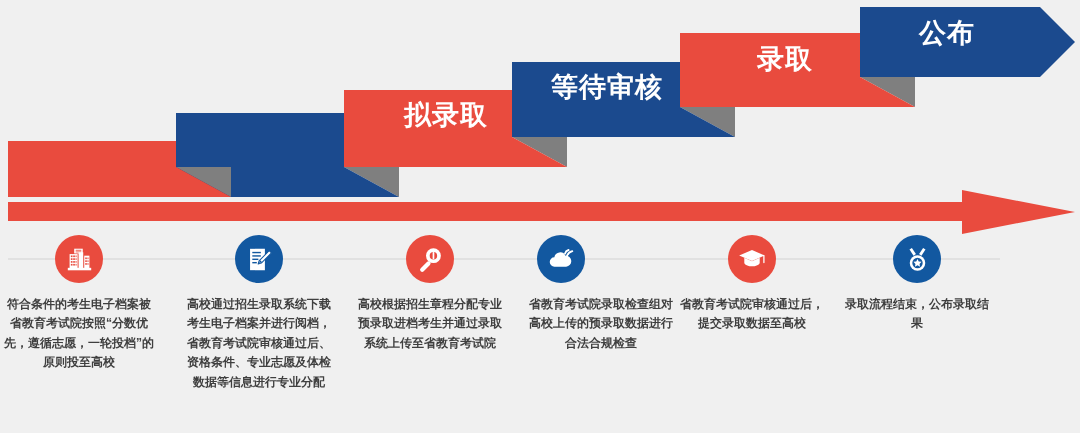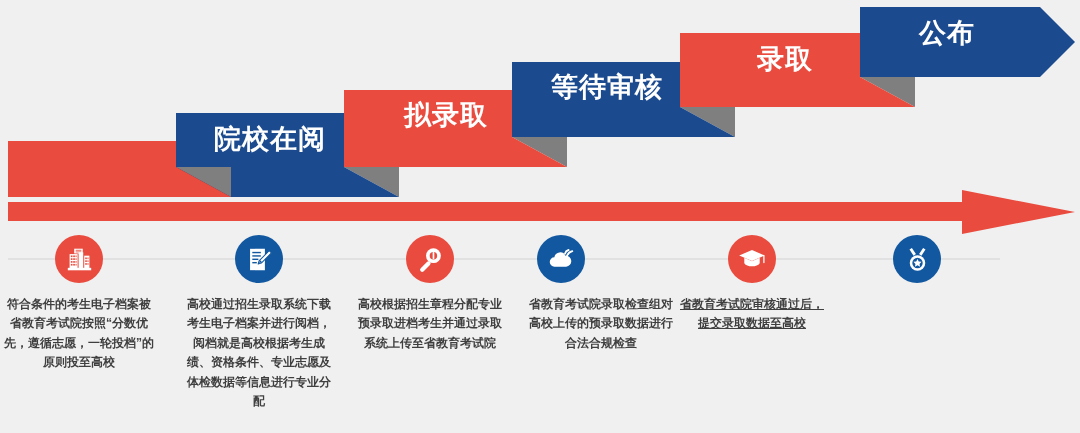--- a/index.html
+++ b/index.html
@@ -69,21 +69,20 @@
 
     <polygon points="176,167 231,167 231,197" fill="#7f7f7f"></polygon>
     <polygon points="8,141 176,141 176,167 231,197 8,197" fill="#e94b3e"></polygon>
 
     <polygon points="8,202 962,202 962,190 1075,212 962,234 962,221 8,221" fill="#e94b3e"></polygon>
 
     <line x1="8" y1="259" x2="1000" y2="259" stroke="#dcdcdc" stroke-width="1.6"></line>
 
   </svg>
 
-  <div class="step-label" style="left:214px;top:126px;">院校在阅</div>
   <div class="step-label" style="left:551px;top:74px;">等待审核</div>
   <div class="step-label" style="left:404px;top:102px;">拟录取</div>
   <div class="step-label" style="left:757px;top:46px;">录取</div>
   <div class="step-label" style="left:919px;top:20px;">公布</div>
 
   <div class="icon-circle" style="left:55px;top:235px;background:#e94b3e;">
     <svg width="27" height="27" viewBox="0 0 24 24">
       <rect x="7.3" y="2.4" width="7.6" height="4.2" fill="#fff"></rect>
       <rect x="8.6" y="3.4" width="5" height="0.75" fill="#e94b3e"></rect>
       <rect x="8.6" y="4.9" width="5" height="0.75" fill="#e94b3e"></rect>
@@ -159,18 +158,19 @@
     <svg width="27" height="27" viewBox="0 0 24 24">
       <path d="M7.0 1.8 l3.6 5.4 -2.1 1.4 -3.6 -5.4 z" fill="#fff"></path>
       <path d="M17.0 1.8 l-3.6 5.4 2.1 1.4 3.6 -5.4 z" fill="#fff"></path>
       <circle cx="12" cy="15.1" r="6.9" fill="#fff"></circle>
       <circle cx="12" cy="15.1" r="4.6" fill="#1258a0"></circle>
       <polygon fill="#fff" points="12,11.5 13.1,13.8 15.6,14.1 13.8,15.9 14.3,18.4 12,17.2 9.7,18.4 10.2,15.9 8.4,14.1 10.9,13.8"></polygon>
     </svg>
   </div>
 
   <div class="caption" style="left:4px;top:295px;">符合条件的考生电子档案被省教育考试院按照“分数优先，遵循志愿，一轮投档”的原则投至高校</div>
-  <div class="caption" style="left:184px;top:295px;">高校通过招生录取系统下载考生电子档案并进行阅档，阅档就是高校根据考生成绩、资格条件、专业志愿及体检数据等信息进行专业分配</div>
+  <div class="caption" style="left:184px;top:295px;">高校通过招生录取系统下载考生电子档案并进行阅档，省教育考试院审核通过后、资格条件、专业志愿及体检数据等信息进行专业分配</div>
   <div class="caption" style="left:355px;top:295px;">高校根据招生章程分配专业预录取进档考生并通过录取系统上传至省教育考试院</div>
   <div class="caption" style="left:486px;top:295px;margin-left:40px;">省教育考试院录取检查组对高校上传的预录取数据进行合法合规检查</div>
-  <div class="caption" style="left:677px;top:295px;text-decoration:underline;">省教育考试院审核通过后，提交录取数据至高校</div>
+  <div class="caption" style="left:677px;top:295px;">省教育考试院审核通过后，提交录取数据至高校</div>
+  <div class="caption" style="left:842px;top:295px;">录取流程结束，公布录取结果</div>
 
 </div>
 
 </body></html>

